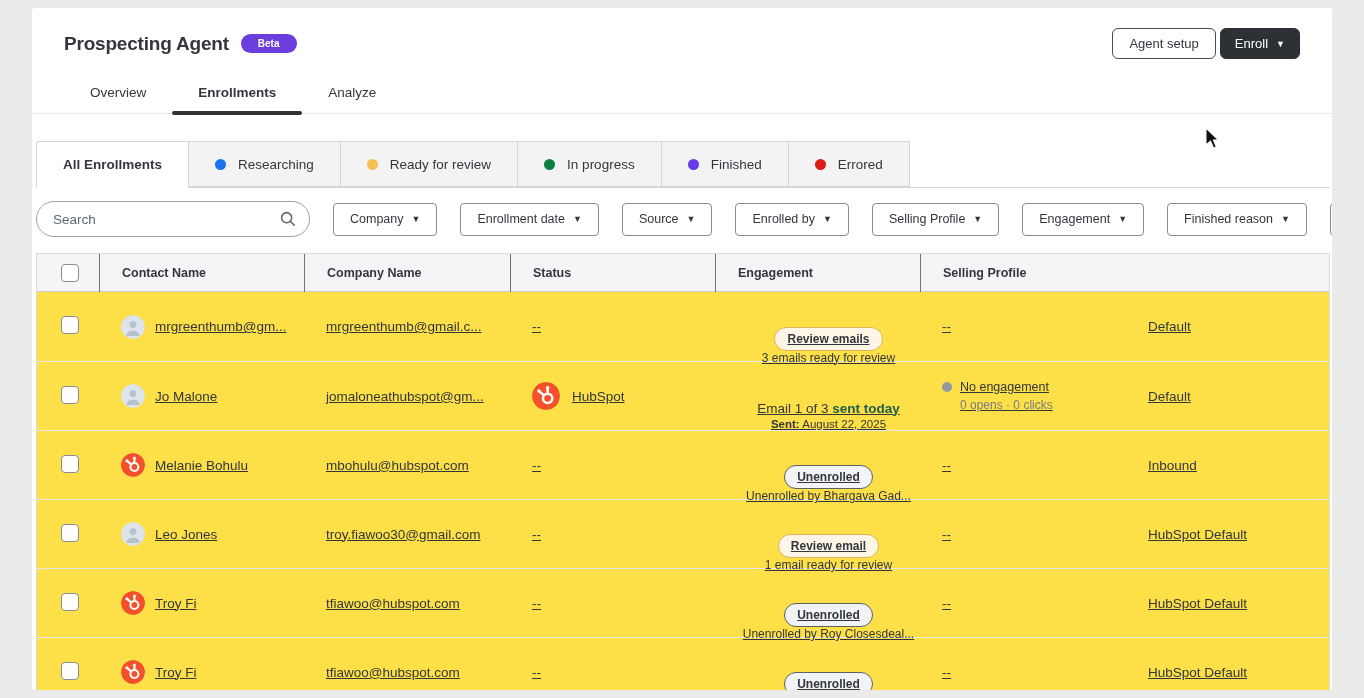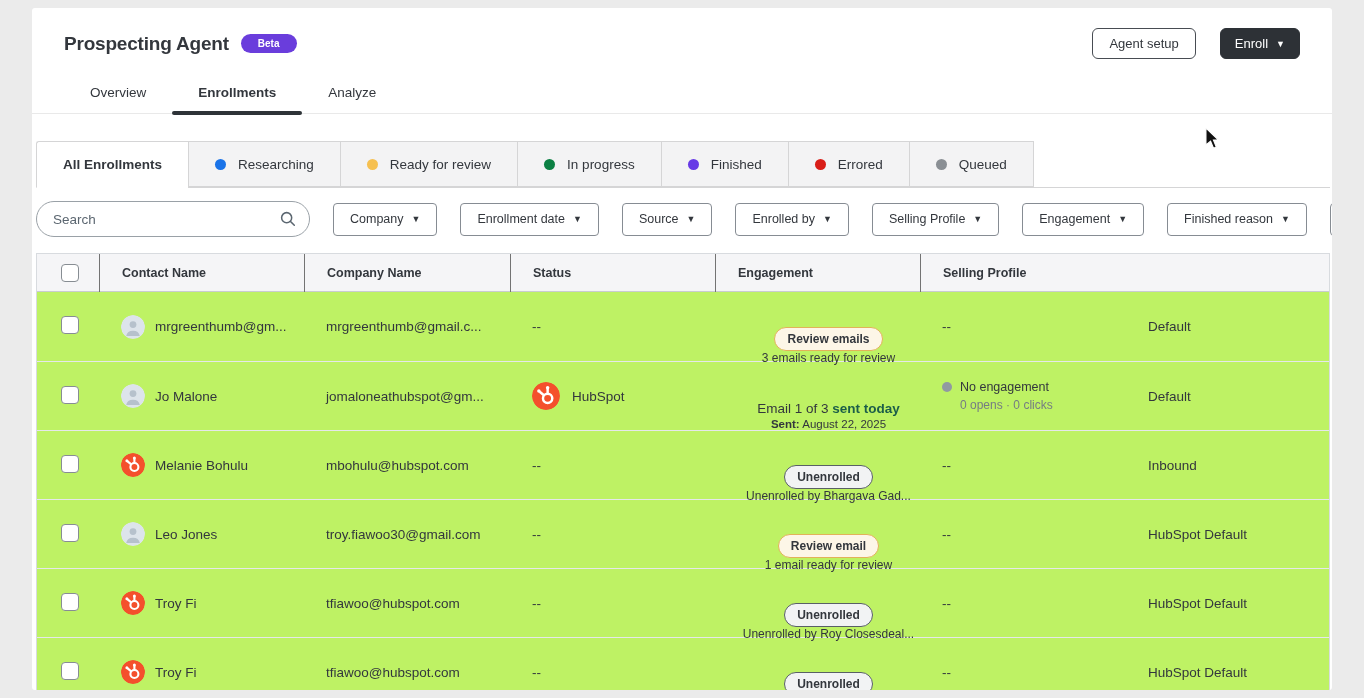--- a/index.html
+++ b/index.html
@@ -7,21 +7,21 @@
   body { background:#ebebeb; font-family:"Liberation Sans", sans-serif; color:#33373d; }
 
   .card { position:absolute; left:32px; right:32px; top:8px; bottom:8px; background:#fff; border-radius:3px; overflow:hidden; }
 
   
   .hdr { padding:20px 32px 0 32px; }
   .title-row { display:flex; align-items:center; justify-content:space-between; }
   .title-left { display:flex; align-items:center; }
   .page-title { font-size:19px; font-weight:700; letter-spacing:-0.2px; }
   .beta { color:#fff; font-size:10px; font-weight:700; padding:4px 17px; border-radius:11px; margin-left:12px; }
-  .hdr-btns { display:flex; gap:24px; }
+  .hdr-btns { display:flex; gap:4px; }
   .btn { height:31px; display:inline-flex; align-items:center; border-radius:6px; font-size:13px; cursor:pointer; font-family:inherit; }
   .btn-outline { background:#fff; border:1px solid #474c52; padding:0 16px; color:#33373d; }
   .btn-dark { background:#2d3136; border:1px solid #2d3136; color:#fff; padding:0 14px; font-weight:500; }
   .btn-dark .caret { margin-left:8px; font-size:9px; }
 
   .navwrap { margin:15px -32px 0 -32px; padding:0 32px; border-bottom:1px solid #e9e9e9; display:flex; }
   .nav-tab { position:relative; padding:11px 26px 13px 26px; font-size:13.5px; cursor:pointer; }
   .nav-tab.active { font-weight:700; }
   .nav-tab.active::after { content:""; position:absolute; left:0; right:0; bottom:-2px; height:4px; background:#2e3338; border-radius:3px; }
 
@@ -46,21 +46,21 @@
 
   
   .table { margin:16px 2px 0 4px; border:1px solid #d8dbdf; border-bottom:none; }
   .thead, .tr { display:grid; grid-template-columns:62px 205px 206px 205px 205px 206px auto; }
   .thead { background:#f5f5f7; height:38px; align-items:center; border-bottom:1px solid #c9ccd1; }
   .th { font-size:12.5px; font-weight:700; padding-left:22px; height:38px; display:flex; align-items:center; }
   .th + .th { border-left:1px solid #737373; }
   .checkbox { width:18px; height:18px; border:1px solid #878d93; border-radius:4px; background:#fff; display:inline-block; cursor:pointer; }
   .th.chk, .td.chk { padding-left:24px; }
 
-  .tr { height:69px; align-items:center; background:#bef264; }
+  .tr { height:69px; align-items:center; background:#fde047;text-decoration:underline; }
   .tr + .tr { border-top:1px solid #e5e8ea; }
   .td { padding-left:22px; font-size:13.5px; overflow:hidden; white-space:nowrap; }
   .namecell { display:flex; align-items:center; gap:10px; }
   .avatar { width:24px; height:24px; flex:none; border-radius:50%; overflow:hidden; }
   .name-link { cursor:pointer; }
   .logo { width:28px; height:28px; flex:none; border-radius:50%; overflow:hidden; }
   .companycell { display:flex; align-items:center; gap:12px; }
 
   .pill { display:inline-block; padding:4px 12px; border-radius:13px; font-size:12px; font-weight:700; }
   .pill.warning { background:#fdf6e7; border:1.5px solid #e2b259; }
@@ -120,24 +120,20 @@
         <span>In progress</span>
       </div>
       <div class="stab">
         <span class="dot" style="background: rgb(103, 58, 230);"></span>
         <span>Finished</span>
       </div>
       <div class="stab">
         <span class="dot" style="background: rgb(217, 30, 24);"></span>
         <span>Errored</span>
       </div>
-      <div class="stab">
-        <span class="dot" style="background: rgb(138, 143, 148);"></span>
-        <span>Queued</span>
-      </div>
     </div>
 
   <div class="filters">
     <div class="searchwrap">
       <input class="search" placeholder="Search" style="">
       <svg width="18" height="18" viewBox="0 0 20 20">
         <circle cx="8.5" cy="8.5" r="5.6" fill="none" stroke="#5b6670" stroke-width="1.7"></circle>
         <line x1="12.8" y1="12.8" x2="17" y2="17" stroke="#5b6670" stroke-width="1.7" stroke-linecap="round"></line>
       </svg>
     </div>

